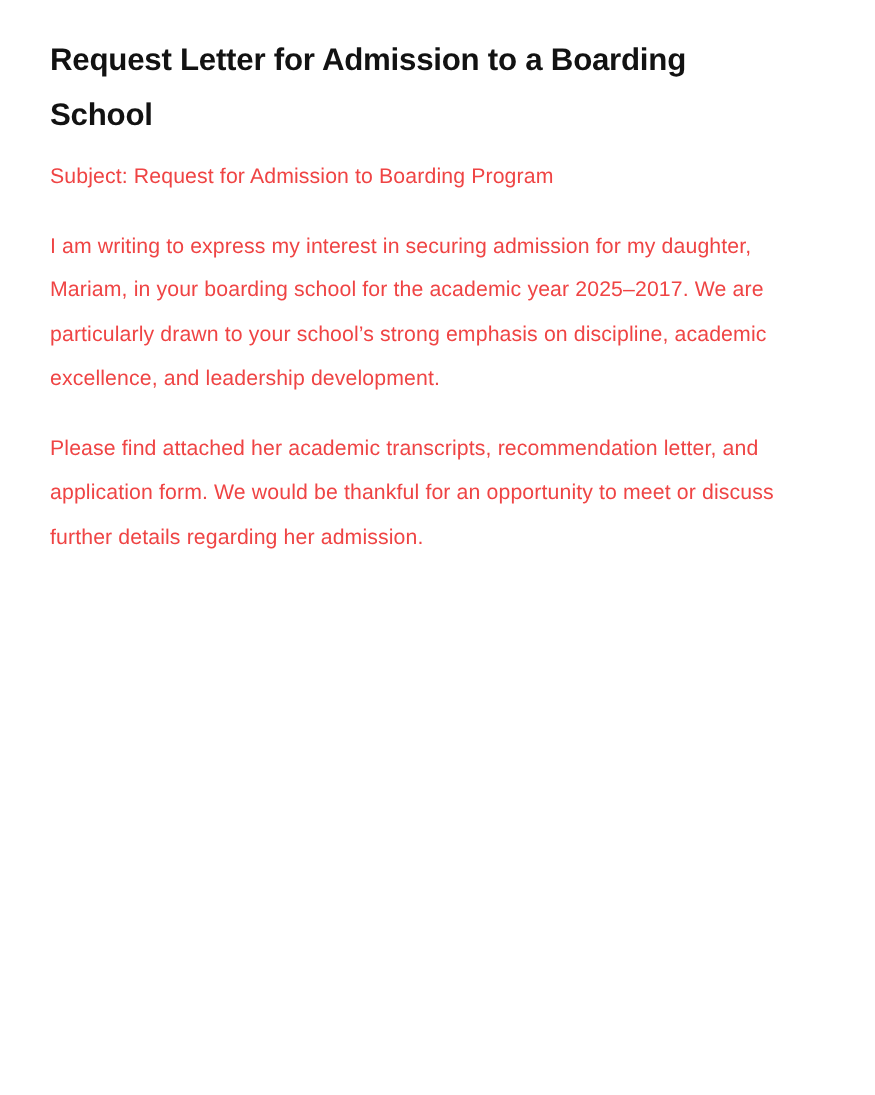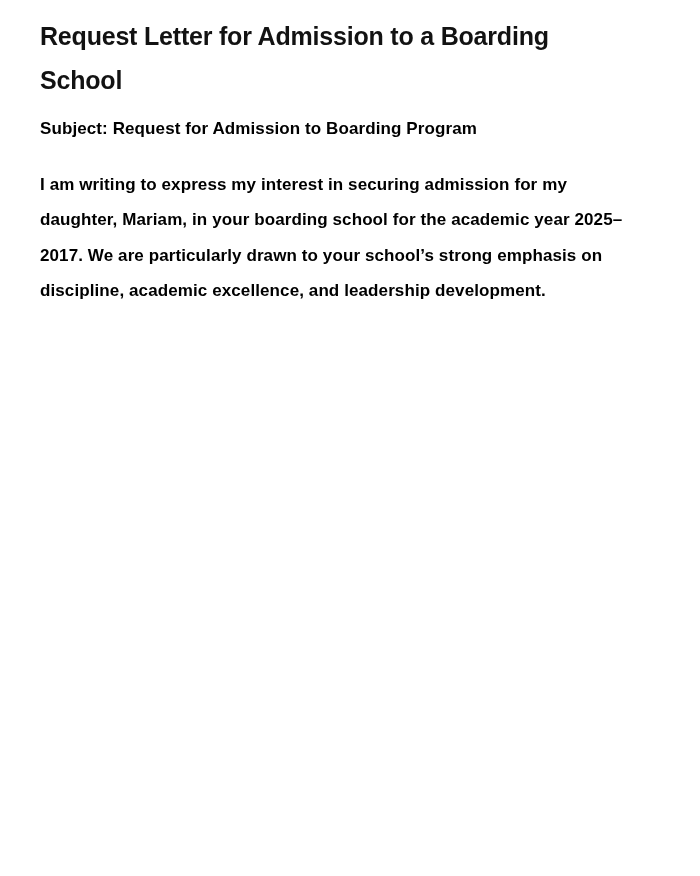--- a/index.html
+++ b/index.html
@@ -15,50 +15,50 @@
       box-sizing: border-box;
       background: #ffffff;
       overflow: hidden;
       font-family: "Liberation Sans", "DejaVu Sans", sans-serif;
     }
     .letter {
       box-sizing: border-box;
       padding: 14px 72px 40px 40px;
     }
     .letter-title {
-      margin: 0 0 9px 0;
+      margin: 12px 0 9px 0;
       font-size: 25px;
       line-height: 44px;
       font-weight: 700;
       letter-spacing: -0.2px;
       color: #121212;
     }
     .letter p {
       margin: 0 0 20px 0;
       font-size: 17px;
       line-height: 35.5px;
-      color: #000000;
+      color: #ef4444;
       letter-spacing: 0.1px;
-      font-weight: bold;
     }
     .letter p.tight {
       margin-bottom: 20px;
     }
   </style>
 </head>
 <body>
 
 <div class="page">
   <article class="letter">
 
     <h1 class="letter-title">Request Letter for Admission to a Boarding School</h1>
 
     <p class="tight">Subject: Request for Admission to Boarding Program</p>
 
 
     <p>I am writing to express my interest in securing admission for my daughter, Mariam, in your boarding school for the academic year 2025–2017. We are particularly drawn to your school’s strong emphasis on discipline, academic excellence, and leadership development.</p>
 
 
+    <p>Please find attached her academic transcripts, recommendation letter, and application form. We would be thankful for an opportunity to meet or discuss further details regarding her admission.</p>
 
 
 
   </article>
 </div>
 
 </body></html>

